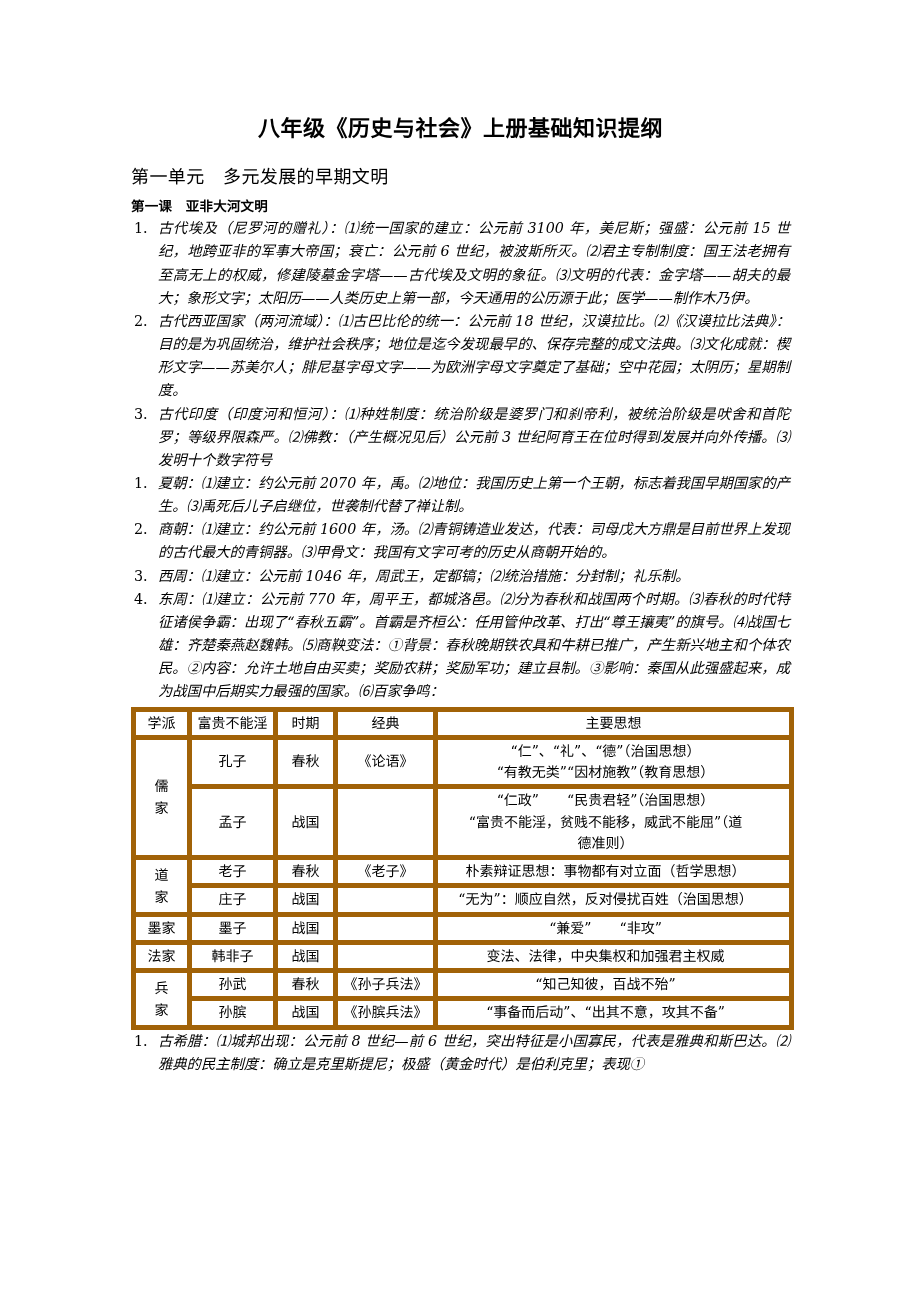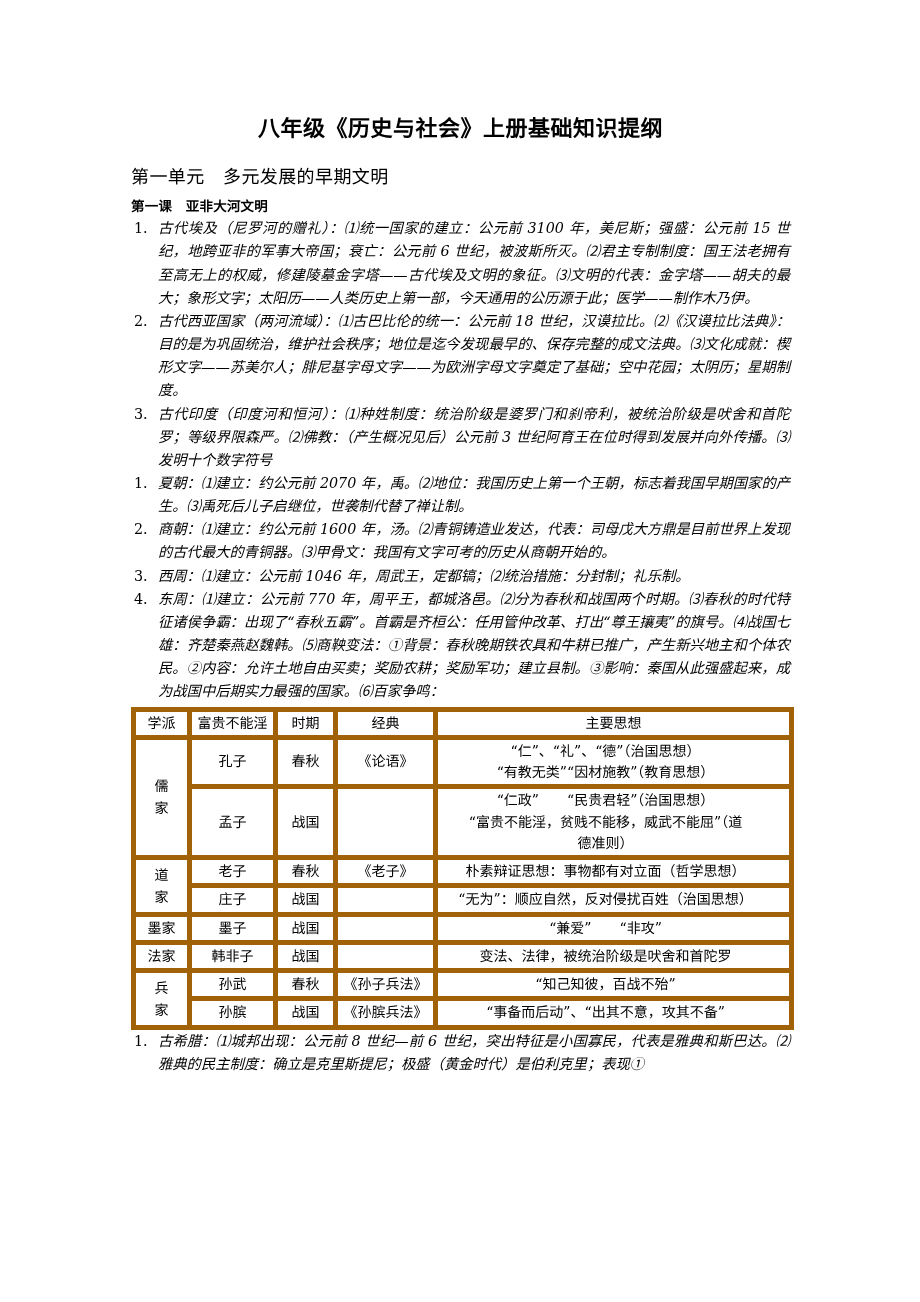--- a/index.html
+++ b/index.html
@@ -219,21 +219,21 @@
         <td>战国</td>
         <td></td>
         <td class="thought-cell">“兼爱”　　“非攻”</td>
       </tr>
 
       <tr>
         <td>法家</td>
         <td>韩非子</td>
         <td>战国</td>
         <td></td>
-        <td class="thought-cell">变法、法律，被统治阶级是吠舍和首陀罗</td>
+        <td class="thought-cell">变法、法律，中央集权和加强君主权威</td>
       </tr>
 
       <tr>
         <td class="vstack" rowspan="2">
           <span class="ln">兵</span>
           <span class="ln">家</span>
         </td>
         <td>孙武</td>
         <td>春秋</td>
         <td>《孙子兵法》</td>

